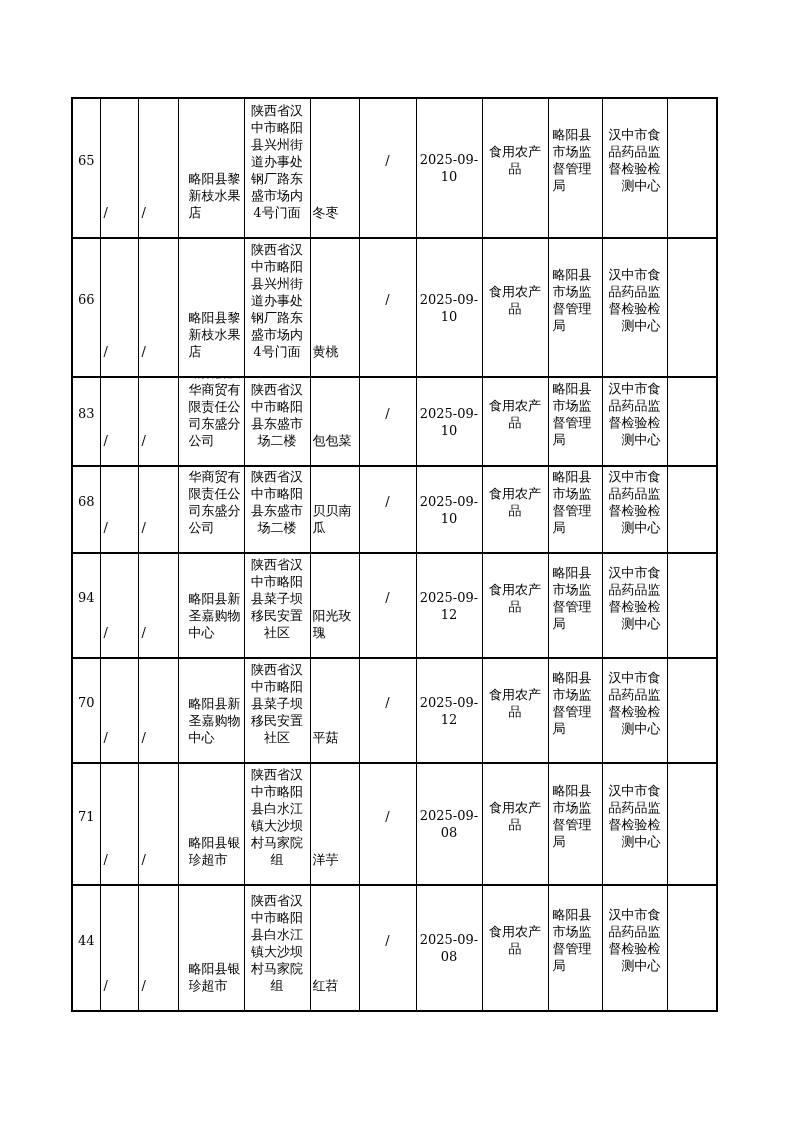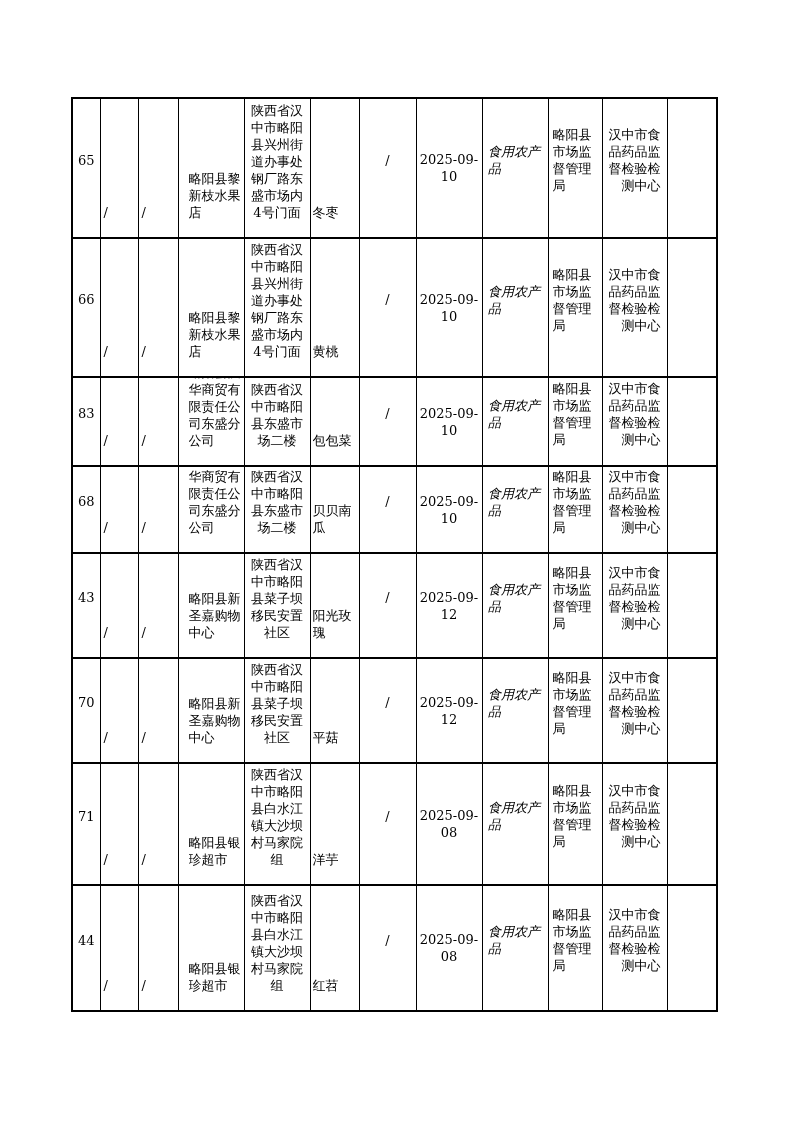--- a/index.html
+++ b/index.html
@@ -37,21 +37,21 @@
   tr.r6 .cb { height:104px; } tr.r7 .cb { height:108px; }
 
   
   .c-no   .cb { width:100%; justify-content:center; text-align:center; }
   .c-sl   .cb { justify-content:flex-end; text-align:left; padding-left:3px; }
   .c-store .cb { width:54px; margin-left:10px; justify-content:flex-end; text-align:left; }
   .c-addr  .cb { width:54px; margin:0 auto; justify-content:flex-end; text-align:center; }
   .c-samp  .cb { width:44px; margin-left:2px; justify-content:flex-end; text-align:left; }
   .c-spec  .cb { width:100%; justify-content:center; text-align:center; }
   .c-date  .cb { width:62px; margin:8px auto; justify-content:center; text-align:center; }
-  .c-cat   .cb { width:54px; margin:0 auto; justify-content:center; text-align:left;font-style:italic; }
+  .c-cat   .cb { width:54px; margin:0 auto; justify-content:center; text-align:center; }
   .c-bur   .cb { width:41px; margin-left:4px; justify-content:center; text-align:left; }
   .c-ctr   .cb { width:54px; margin-left:4px; justify-content:center; text-align:right; }
   .c-rem   .cb { width:100%; }
 </style>
 </head>
 <body>
 
 <div class="page">
   <table class="sampling">
     <colgroup>
@@ -221,21 +221,21 @@
         <td class="c-ctr">
             <div class="cb">汉中市食品药品监督检验检测中心</div>
           </td>
         <td class="c-rem">
             <div class="cb"></div>
           </td>
       </tr>
 
       <tr class="r4">
         <td class="c-no">
-            <div class="cb">43</div>
+            <div class="cb">94</div>
           </td>
         <td class="c-sl">
             <div class="cb">/</div>
           </td>
         <td class="c-sl">
             <div class="cb">/</div>
           </td>
         <td class="c-store">
             <div class="cb">略阳县新圣嘉购物中心</div>
           </td>

